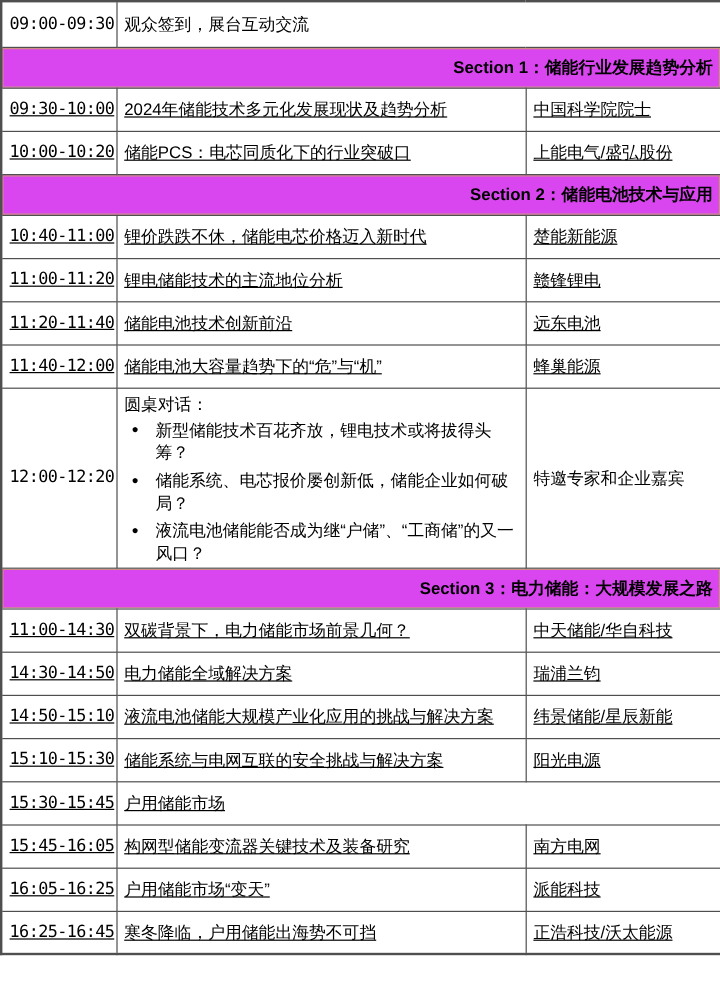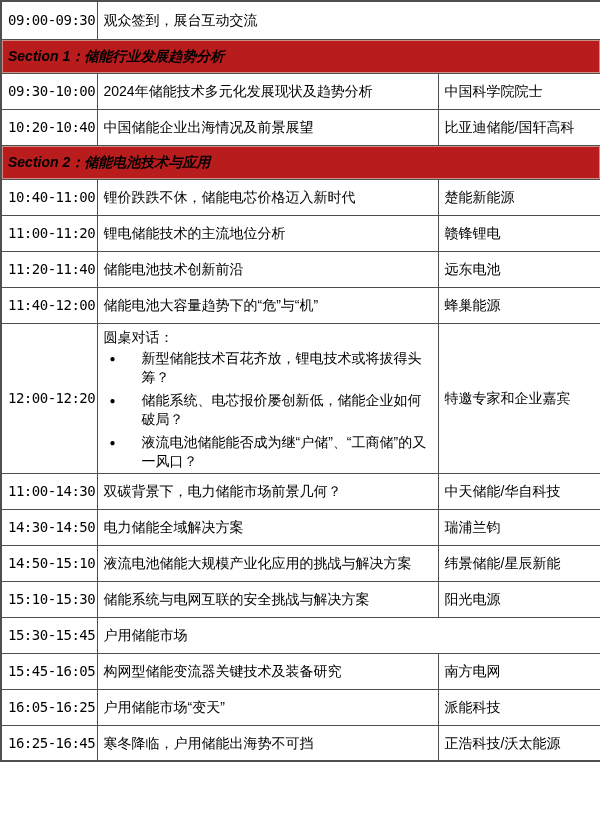--- a/index.html
+++ b/index.html
@@ -27,50 +27,49 @@
     text-align:center;
     font-family:"DejaVu Sans Mono","Liberation Mono",monospace;
     font-size:13.5px;
     letter-spacing:-0.5px;
     white-space:nowrap;
     padding:2px 2px;
   }
   td.topic{padding-left:12px;}
   td.speaker{padding-left:10px;margin-top:41px;}
   tr.row-first{height:38px;}
-  tr.row-item{height:36px;}
+  tr.row-item{height:36px;text-decoration:underline;}
   tr.row-section{height:34px;}
   tr.row-round{height:118px;}
   td.section{
-    background:#b91c1c;
+    background:#d946ef;
     box-shadow:inset 0 0 0 1px #cf8d86;
-    text-align:left;
+    text-align:right;
     font-weight:bold;
     font-size:15px;
     padding:2px 4px;
-    font-style:italic;
   }
   td.roundtable{padding:6px 10px 6px 12px;vertical-align:middle;}
   .rt-heading{font-weight:normal;margin:2px 0 3px 0;}
   ul.rt-bullets{list-style:none;margin:0;padding:0;}
   ul.rt-bullets li{
     display:flex;
     align-items:flex-start;
     margin:0 0 4px 0;
   }
   ul.rt-bullets li:last-child{margin-bottom:0;}
   .bullet-glyph{
     flex:0 0 auto;
     width:26px;
     padding-left:6px;
     font-size:10px;
     line-height:19px;
     box-sizing:border-box;
   }
-  .bullet-text{flex:1 1 auto;margin-left:12px;}
+  .bullet-text{flex:1 1 auto;}
 </style>
 </head>
 <body>
 
 <table class="agenda">
   <colgroup>
     <col style="width:96px">
     <col style="width:341px">
     <col style="width:163px">
   </colgroup>
@@ -84,26 +83,26 @@
   <tr class="row-section">
     <td class="section" colspan="3">Section 1：储能行业发展趋势分析</td>
   </tr>
 
   <tr class="row-item">
     <td class="time">09:30-10:00</td>
     <td class="topic">2024年储能技术多元化发展现状及趋势分析</td>
     <td class="speaker">中国科学院院士</td>
   </tr>
 
-
-  <tr class="row-item">
-    <td class="time">10:20-10:40</td>
-    <td class="topic">中国储能企业出海情况及前景展望</td>
-    <td class="speaker">比亚迪储能/国轩高科</td>
-  </tr>
+  <tr class="row-item">
+    <td class="time">10:00-10:20</td>
+    <td class="topic">储能PCS：电芯同质化下的行业突破口</td>
+    <td class="speaker">上能电气/盛弘股份</td>
+  </tr>
+
 
   <tr class="row-section">
     <td class="section" colspan="3">Section 2：储能电池技术与应用</td>
   </tr>
 
   <tr class="row-item">
     <td class="time">10:40-11:00</td>
     <td class="topic">锂价跌跌不休，储能电芯价格迈入新时代</td>
     <td class="speaker">楚能新能源</td>
   </tr>
@@ -141,20 +140,23 @@
         </li>
         <li>
           <span class="bullet-glyph">●</span>
           <span class="bullet-text">液流电池储能能否成为继“户储”、“工商储”的又一风口？</span>
         </li>
       </ul>
     </td>
     <td class="speaker">特邀专家和企业嘉宾</td>
   </tr>
 
+  <tr class="row-section">
+    <td class="section" colspan="3">Section 3：电力储能：大规模发展之路</td>
+  </tr>
 
   <tr class="row-item">
     <td class="time">11:00-14:30</td>
     <td class="topic">双碳背景下，电力储能市场前景几何？</td>
     <td class="speaker">中天储能/华自科技</td>
   </tr>
 
   <tr class="row-item">
     <td class="time">14:30-14:50</td>
     <td class="topic">电力储能全域解决方案</td>

